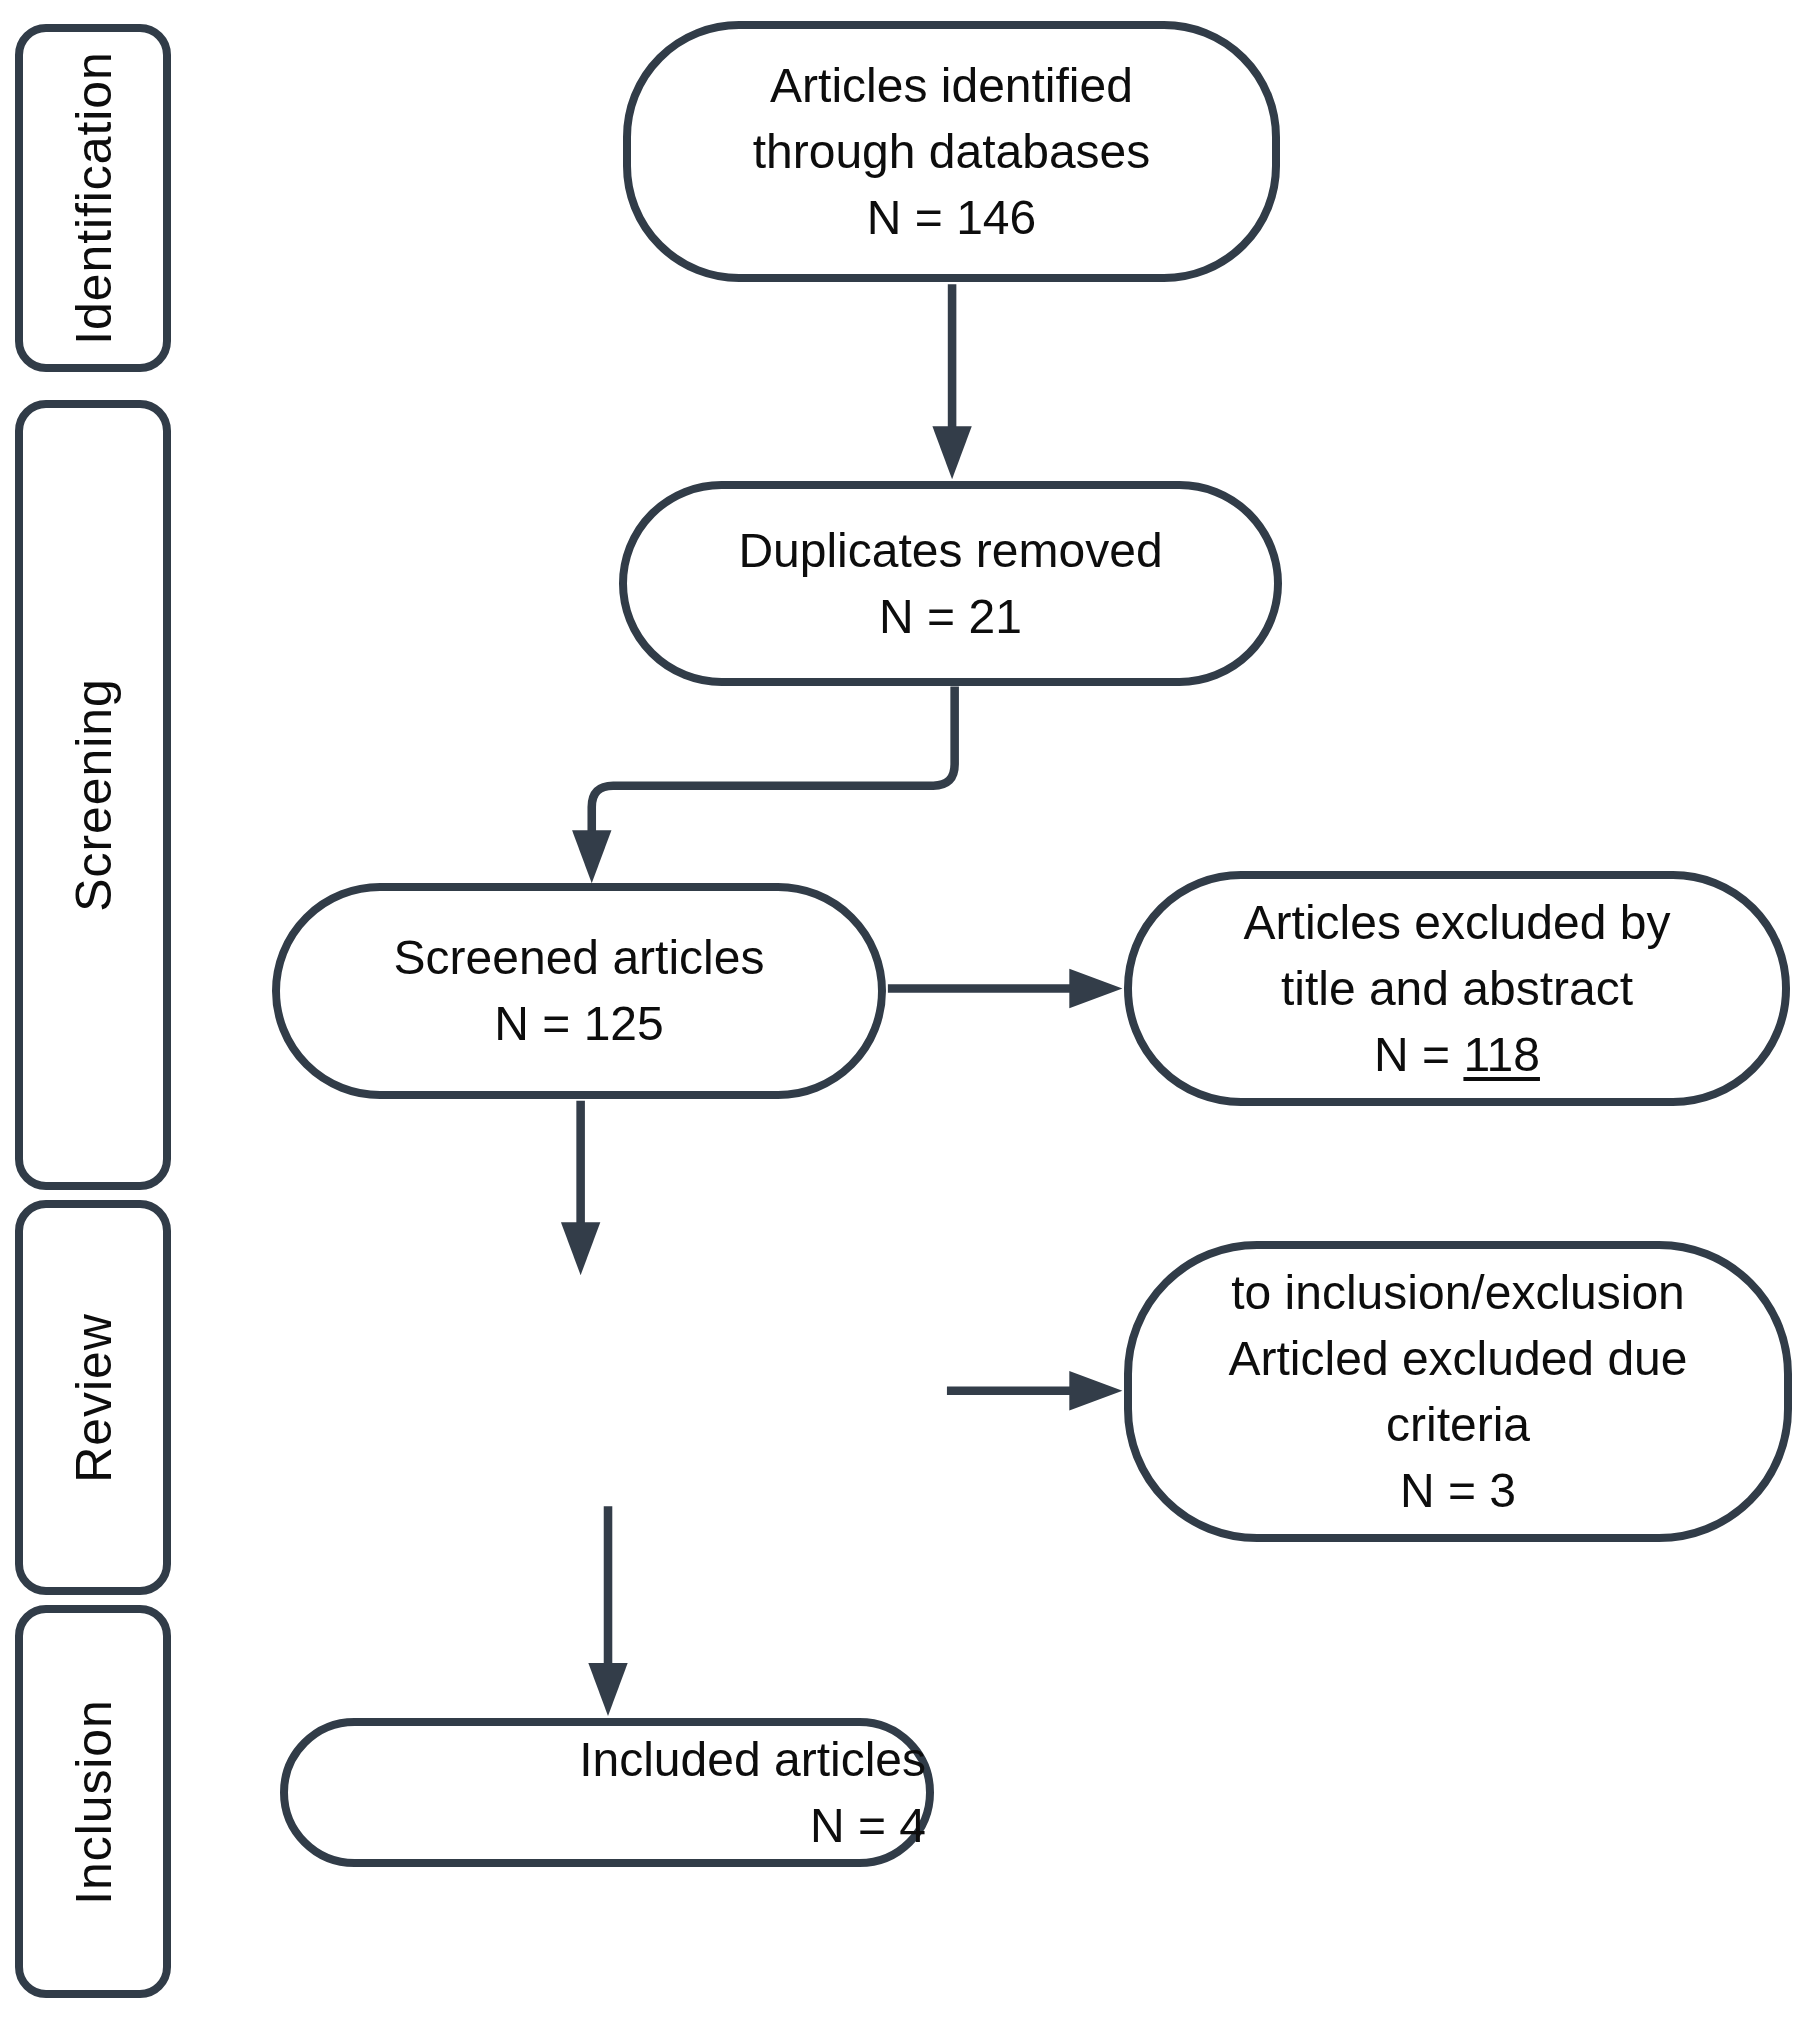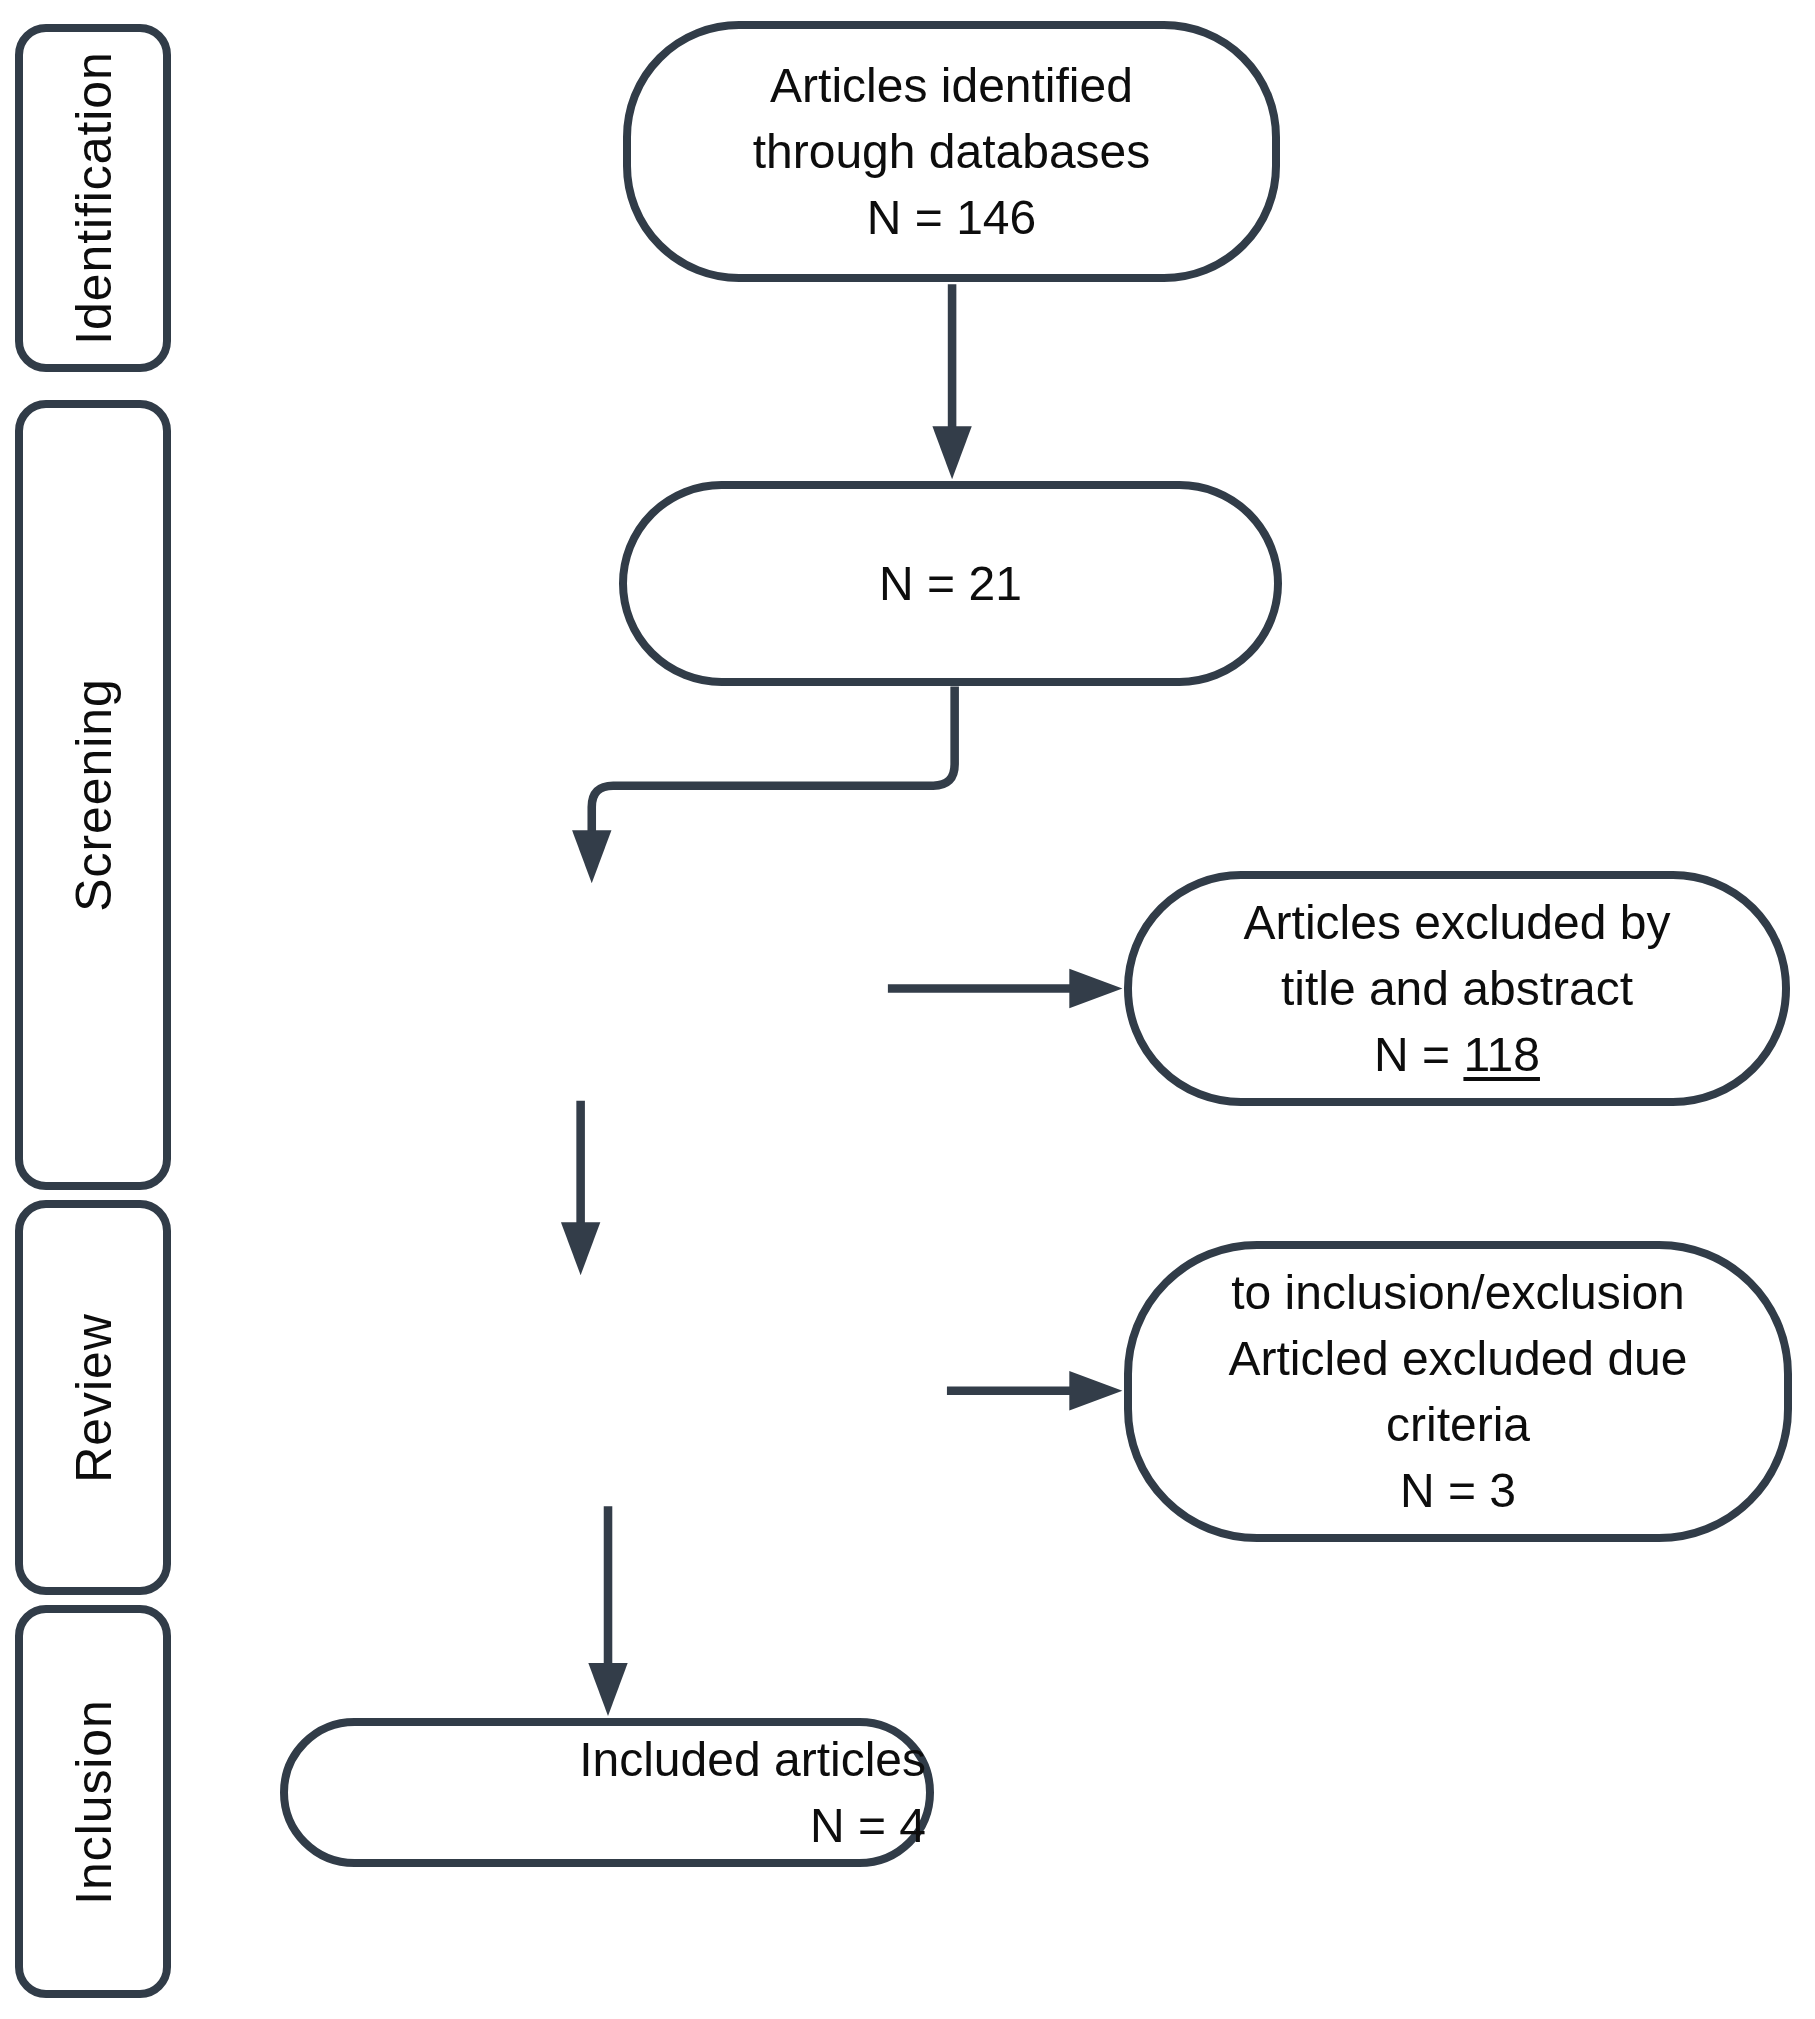--- a/index.html
+++ b/index.html
@@ -117,23 +117,28 @@
     <span class="label">Inclusion</span>
   </div>
 
   <div class="node" style="left:623px;top:21.4px;width:657px;height:261px;border-radius:116px;">
     <div class="line">Articles identified</div>
     <div class="line">through databases</div>
     <div class="line">N = 146</div>
   </div>
 
   <div class="node" style="left:619px;top:481px;width:663px;height:205px;border-radius:103px;">
+    <div class="line">Duplicates removed</div>
     <div class="line">N = 21</div>
   </div>
 
+  <div class="node" style="left:272px;top:883px;width:614px;height:216px;border-radius:108px;">
+    <div class="line">Screened articles</div>
+    <div class="line">N = 125</div>
+  </div>
 
   <div class="node" style="left:1124px;top:871px;width:666px;height:235px;border-radius:117px;text-align:center;">
     <div class="line">Articles excluded by</div>
     <div class="line">title and abstract</div>
     <div class="line"><span>N = </span><span class="u">118</span></div>
   </div>
 
 
   <div class="node" style="left:1124px;top:1241px;width:668px;height:301px;border-radius:133px;">
     <div class="line">to inclusion/exclusion</div>

